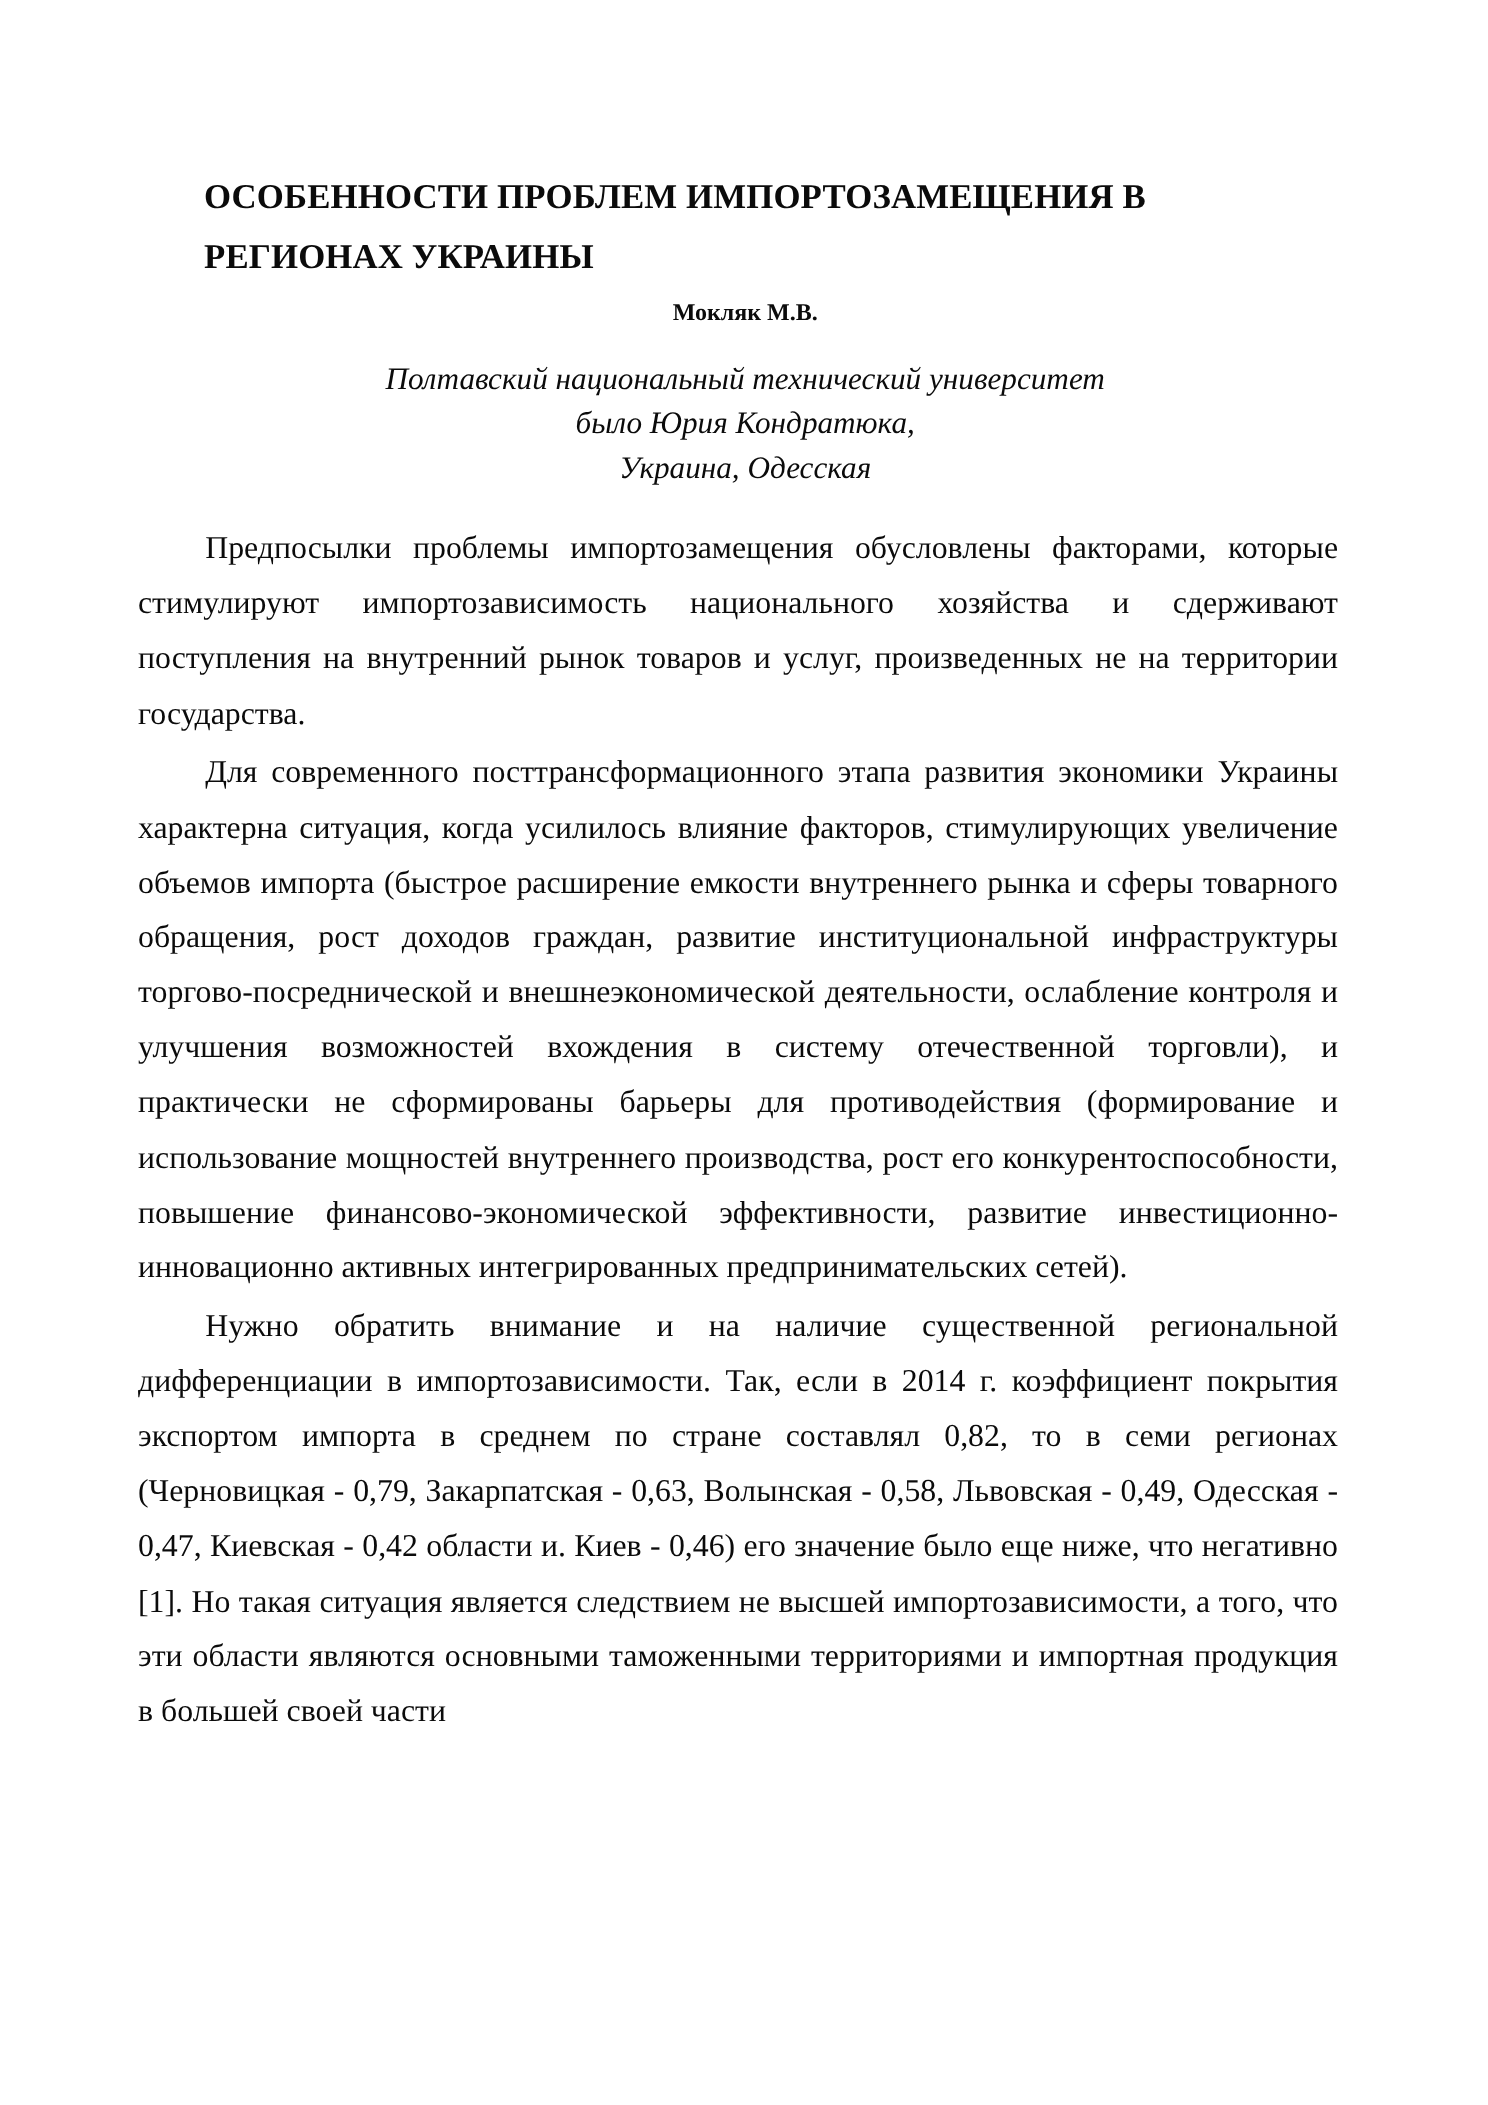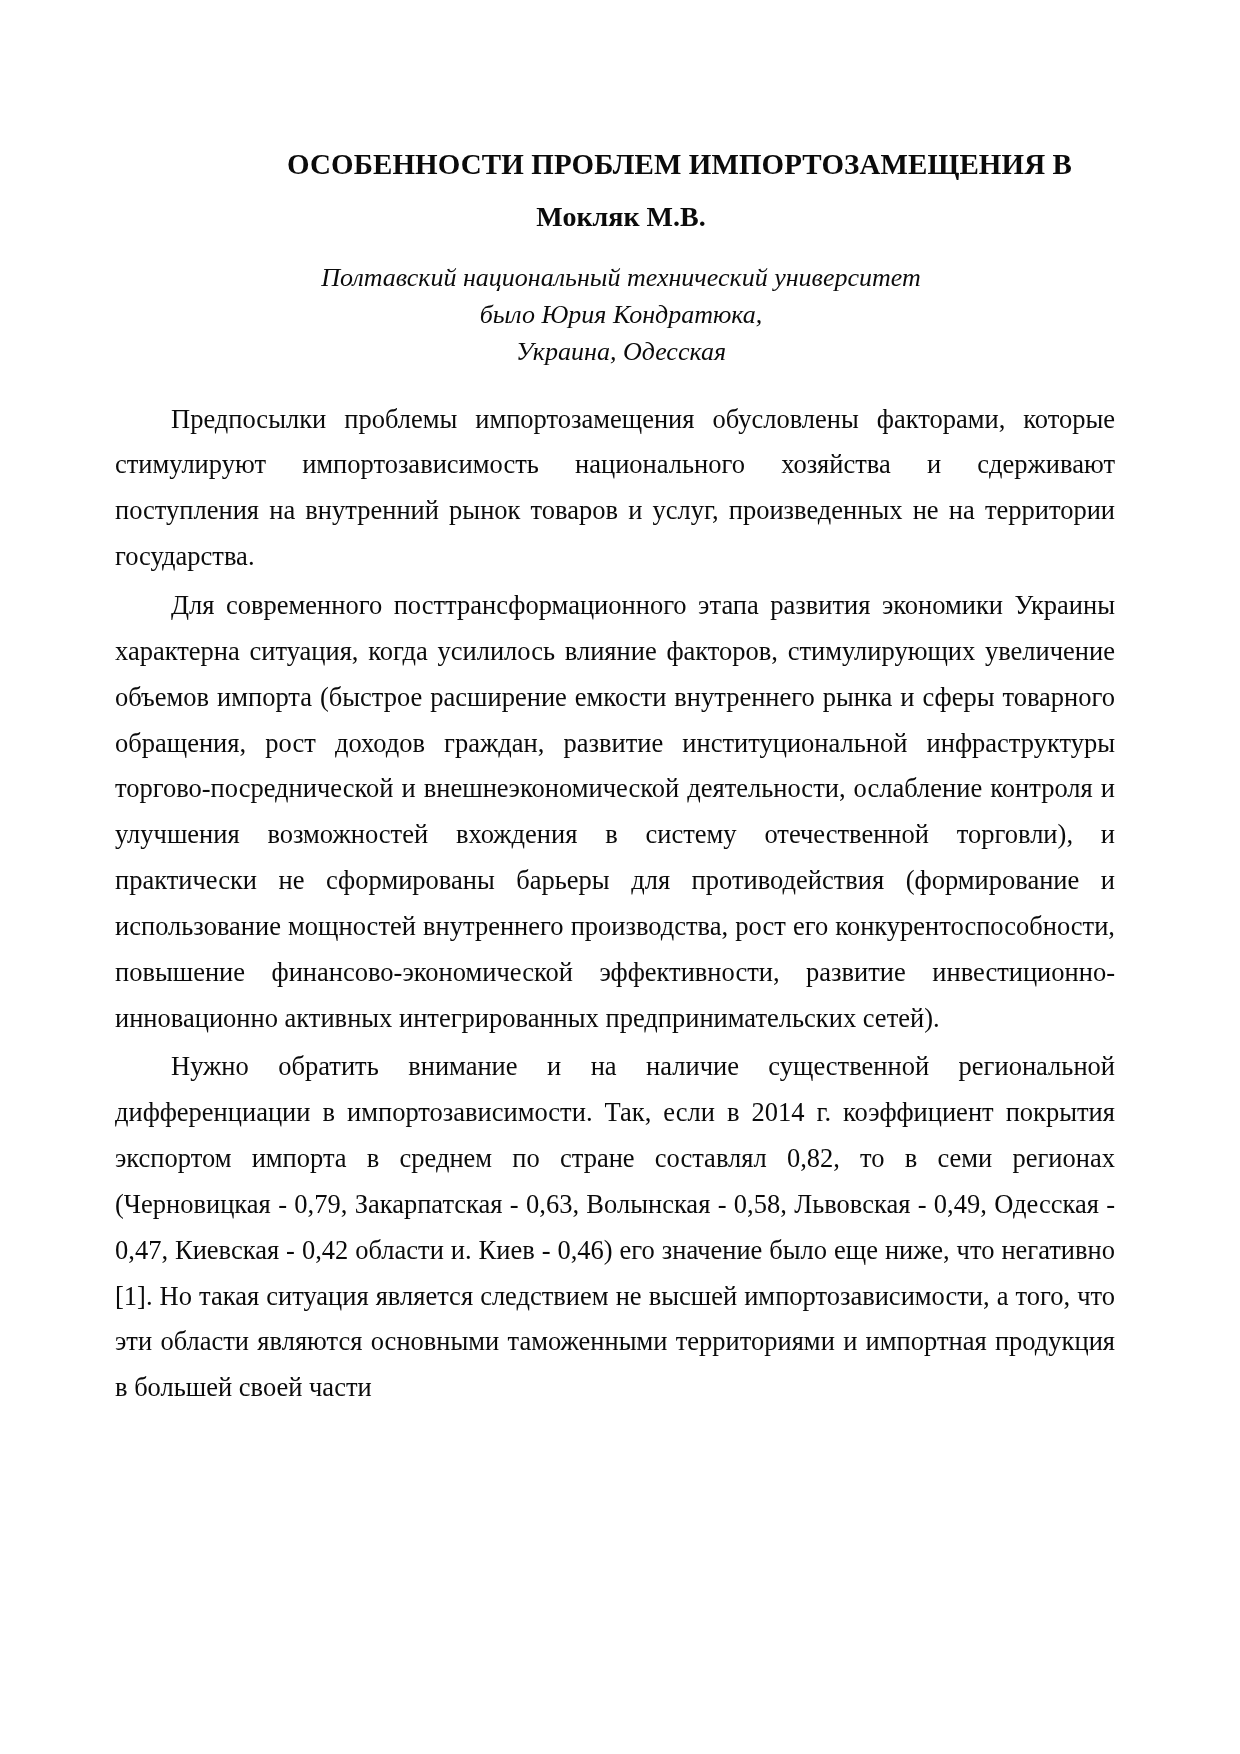--- a/index.html
+++ b/index.html
@@ -19,28 +19,28 @@
   }
   .content {
     position: absolute;
     left: 115px;
     top: 140px;
     width: 1012px;
   }
   .title {
     font-size: 29px;
     font-weight: bold;
-    text-align: right;
+    text-align: left;
     line-height: 1.72;
     letter-spacing: 0.1px;
     margin: 0 0 2px 0;
     padding: 0 55px;
   }
   .author {
-    font-size: 28px;
+    font-size: 20px;
     font-weight: bold;
     text-align: center;
     line-height: 1.5;
     margin: 6px 0 0 0;
   }
   .affiliation {
     font-size: 26px;
     font-style: italic;
     text-align: center;
     line-height: 1.42;
@@ -68,20 +68,21 @@
 </style>
 </head>
 <body>
 
 <div class="page">
   <div class="content">
 
     <h1 class="title">
       <span>ОСОБЕННОСТИ ПРОБЛЕМ ИМПОРТОЗАМЕЩЕНИЯ В</span>
       <br>
+      <span>РЕГИОНАХ  УКРАИНЫ</span>
     </h1>
 
     <div class="author">Мокляк М.В.</div>
 
     <div class="affiliation">
       <span class="aff-line">Полтавский национальный технический университет</span>
       <span class="aff-line">было Юрия Кондратюка,</span>
       <span class="aff-line">Украина, Одесская</span>
     </div>
 

